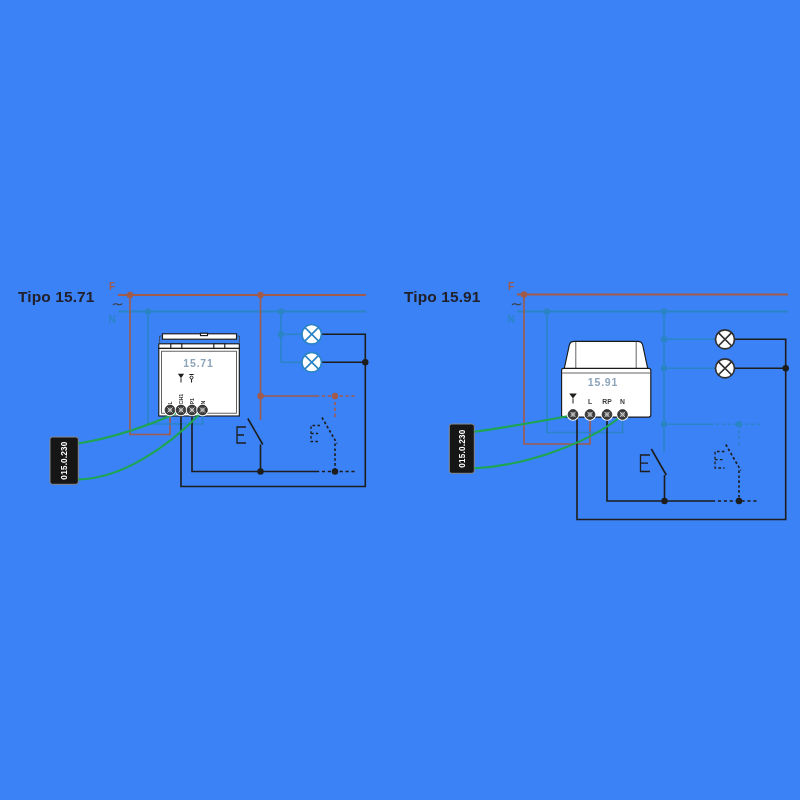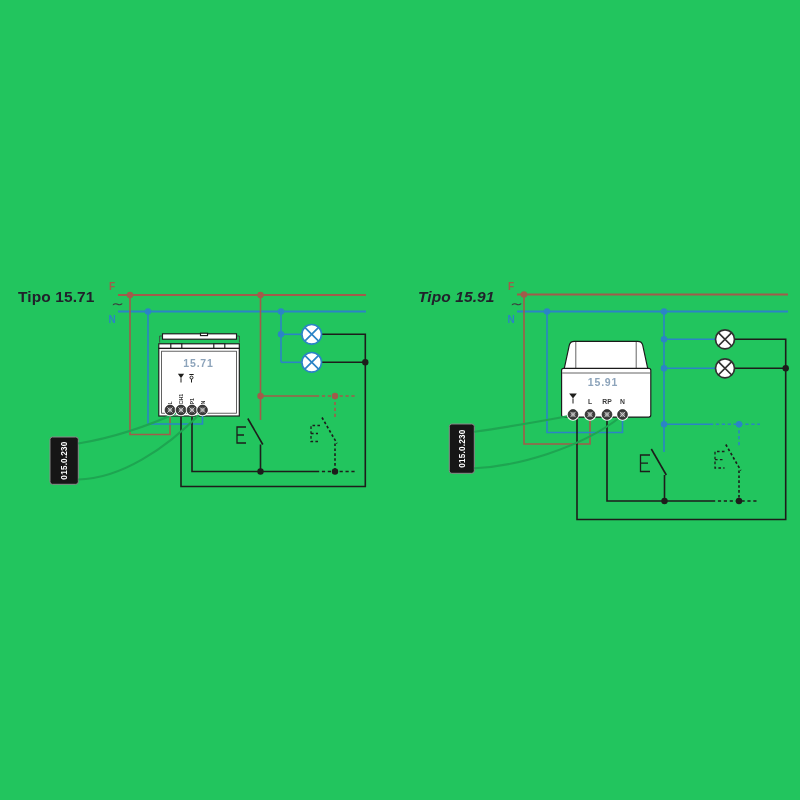--- a/index.html
+++ b/index.html
@@ -1,16 +1,16 @@
 <!DOCTYPE html>
 <html style="--c-phase: #a25b4a; --c-neutral: #2b84c6; --c-green: #1ea551; --c-black: #1d1d1b; --c-model: #8da4bb; --c-title: #21212b; --c-box-bg: #161616; --c-box-text: #ffffff; --c-box-border: #8a8a8a;"><head>
 <meta charset="utf-8">
 <style>
   html,body{margin:0;padding:0;background:#ffffff;}
-  .canvas{position:relative;width:800px;height:800px;background:#22c55e;overflow:hidden;
+  .canvas{position:relative;width:800px;height:800px;background:#3b82f6;overflow:hidden;
           font-family:"Liberation Sans",sans-serif;}
   .title{position:absolute;font-size:15.5px;font-weight:600;color:var(--c-title);letter-spacing:.1px;}
   svg{position:absolute;overflow:visible;}
   .w-phase{stroke:var(--c-phase);stroke-width:1.6;fill:none;}
   .w-neutral{stroke:var(--c-neutral);stroke-width:1.6;fill:none;}
   .w-black{stroke:var(--c-black);stroke-width:1.6;fill:none;}
   .w-green{stroke:var(--c-green);stroke-width:2.1;fill:none;}
   .bus{stroke-width:1.9;}
   .dash{stroke-dasharray:3.2 2.7;}
   .dash2{stroke-dasharray:2.6 2.3;}
@@ -34,21 +34,21 @@
           text-anchor:middle;letter-spacing:.2px;}
   .icon-fill{fill:#1d1d1b;}
   .icon-stroke{fill:none;stroke:#1d1d1b;stroke-width:1;}
 </style>
 </head>
 <body>
 
 <div class="canvas">
 
   <div class="title" style="left:18px;top:288px;">Tipo 15.71</div>
-  <div class="title" style="left:418px;top:288px;font-style:italic;">Tipo 15.91</div>
+  <div class="title" style="left:404px;top:288px;">Tipo 15.91</div>
 
   <svg viewBox="0 270 400 270" style="left:0;top:270px;width:400px;height:270px">
 
     <g>
       <path class="w-phase bus" d="M118,295 H366"></path>
       <path class="w-neutral bus" d="M118,311.5 H366"></path>
       <text class="buslab phase-t" x="112" y="290">F</text>
       <text class="ac" x="117.5" y="309">∼</text>
       <text class="buslab neutral-t" x="112" y="322.5">N</text>
     </g>

